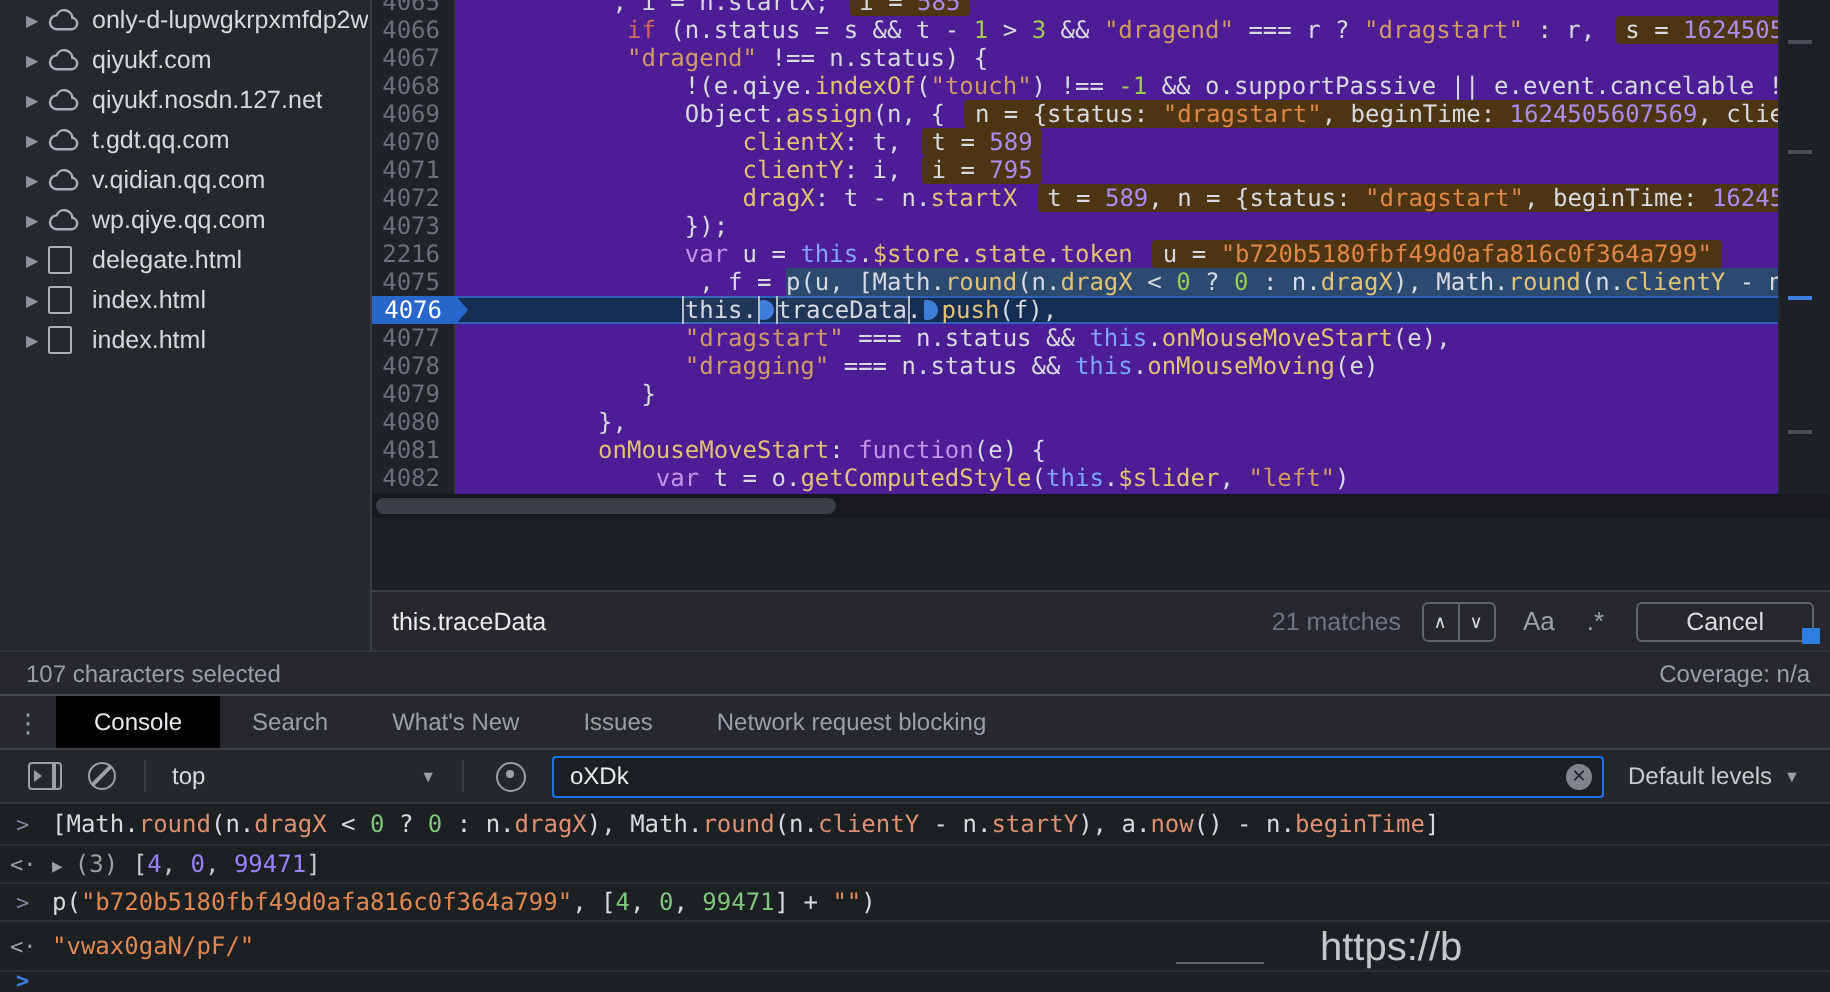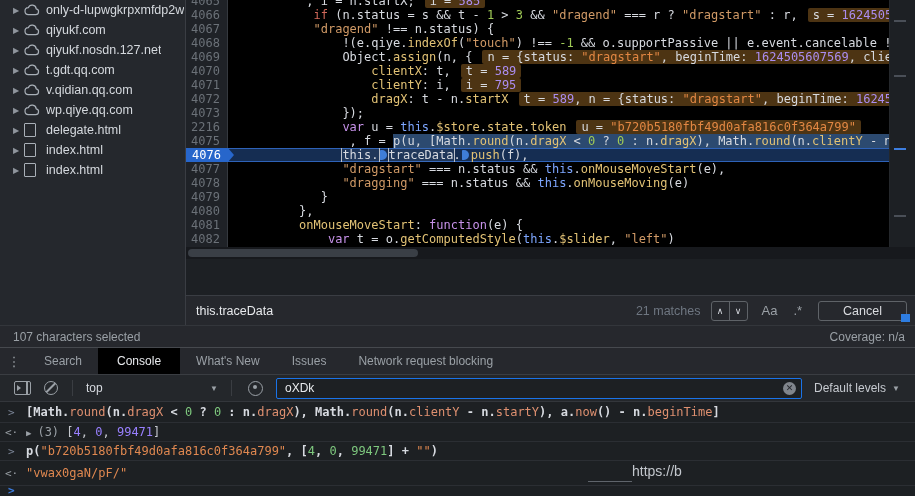--- a/index.html
+++ b/index.html
@@ -7,21 +7,21 @@
     font-family:"Liberation Sans",sans-serif;color:#d7dae0;}
   
   .sidebar{position:absolute;left:0;top:0;width:185px;height:325px;background:#25282d;
     border-right:1px solid #3a3d43;overflow:hidden;}
   .trow{display:flex;align-items:center;height:20px;padding-left:13px;white-space:nowrap;cursor:default;}
   .tarrow{width:11px;font-size:8px;color:#8f959d;flex:none;}
   .ticon{width:18px;flex:none;display:flex;align-items:center;}
   .tlabel{font-size:12.5px;color:#d5d9de;margin-left:4px;overflow:hidden;}
   .ficon{width:10px;height:12px;border:1.3px solid #a9b0b8;border-radius:1px;}
   
-  .editor{position:absolute;left:186px;top:0;width:729px;height:259px;background:#000000;overflow:hidden;}
+  .editor{position:absolute;left:186px;top:0;width:729px;height:259px;background:#4c1d95;overflow:hidden;}
   #lines{position:absolute;left:0;top:-6px;width:704px;overflow:hidden;}
   .crow{display:flex;height:14px;line-height:14px;font-family:"DejaVu Sans Mono",monospace;font-size:12px;}
   .gut{width:42px;flex:none;text-align:right;padding-right:7px;color:#6b7178;background:#1f2227;
     border-right:1px solid #35393f;box-sizing:border-box;}
   .cl{white-space:pre;padding-left:6px;flex:1;overflow:hidden;}
   .crow.exec{background:#152d52;box-shadow:inset 0 1px 0 #2e62b8,inset 0 -1px 0 #2e62b8;}
   .gexec{position:relative;background:#2766cb;color:#fff;border-right:none;}
   .gexec::after{content:"";position:absolute;right:-6px;top:0;border-top:7px solid transparent;
     border-bottom:7px solid transparent;border-left:6px solid #2766cb;z-index:2;}
   .tk-w{color:#d7dae0;} .tk-kw{color:#c792ea;text-align:center;} .tk-if{color:#d0685a;} .tk-str{color:#d19a66;}
@@ -84,24 +84,24 @@
   .levels{display:flex;align-items:center;gap:6px;margin-left:12px;color:#c6cad0;cursor:default;}
   
   .messages{position:relative;font-family:"DejaVu Sans Mono",monospace;font-size:12px;}
   .msg{position:relative;padding:0 8px 0 26px;border-bottom:1px solid #2b2e33;box-sizing:border-box;
     white-space:nowrap;overflow:hidden;}
   .msg.prompt{border-bottom:none;}
   .chev{position:absolute;left:8px;font-size:11px;}
   .chev.in{color:#7d8799;} .chev.out{color:#9aa0a6;left:5px;} .chev.pr{color:#3d7ee0;font-weight:bold;}
   .tri{color:#9aa0a6;font-size:9px;margin-right:6px;cursor:default;}
   .it{}
-  .tk-cw{color:#d7dae0;font-weight:bold;} .tk-cfn{color:#df9070;} .tk-cnum{color:#7ec87e;} .tk-cstr{color:#e08850;}
+  .tk-cw{color:#d7dae0;} .tk-cfn{color:#df9070;} .tk-cnum{color:#7ec87e;} .tk-cstr{color:#e08850;}
   .tk-rnum{color:#9980ff;} .tk-rgray{color:#9aa0a6;} .tk-rw{color:#c5c8ce;}
   .lline{position:absolute;left:588px;top:481px;width:44px;height:1px;background:#5f646b;}
-  .floatlink{position:absolute;left:632px;top:463px;font-size:14px;color:#c3c7cd;}
+  .floatlink{position:absolute;left:660px;top:463px;font-size:20px;color:#c3c7cd;}
 </style>
 </head>
 <body>
 
 <div class="screen">
 
   <div class="sidebar" id="tree">
       <div class="trow">
         <span class="tarrow">▶</span>
         <span class="ticon">
@@ -288,22 +288,22 @@
 
   <div class="statusbar">
     <span class="status-left">107 characters selected</span>
     <span class="status-right">Coverage: n/a</span>
   </div>
   <div class="bluesq"></div>
 
   <div class="drawer">
     <div class="tabbar" id="tabbar">
       <span class="kebab">⋮</span>
-    <div class="dtab">Search</div>
-        <div class="dtab sel">Console</div>
+    <div class="dtab sel">Console</div>
+        <div class="dtab">Search</div>
         <div class="dtab">What's New</div>
         <div class="dtab">Issues</div>
         <div class="dtab">Network request blocking</div>
       </div>
 
     <div class="toolbar">
       <span class="icon-sidebar"></span>
       <span class="icon-block"></span>
       <span class="tsep"></span>
       <span class="ctxsel">

